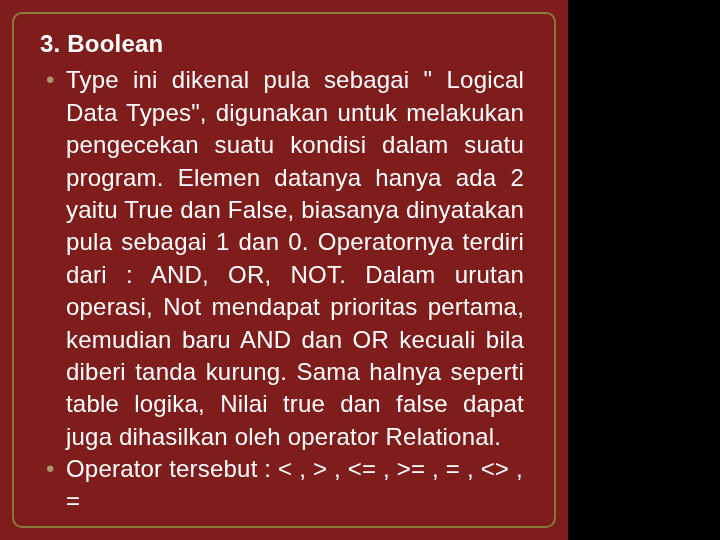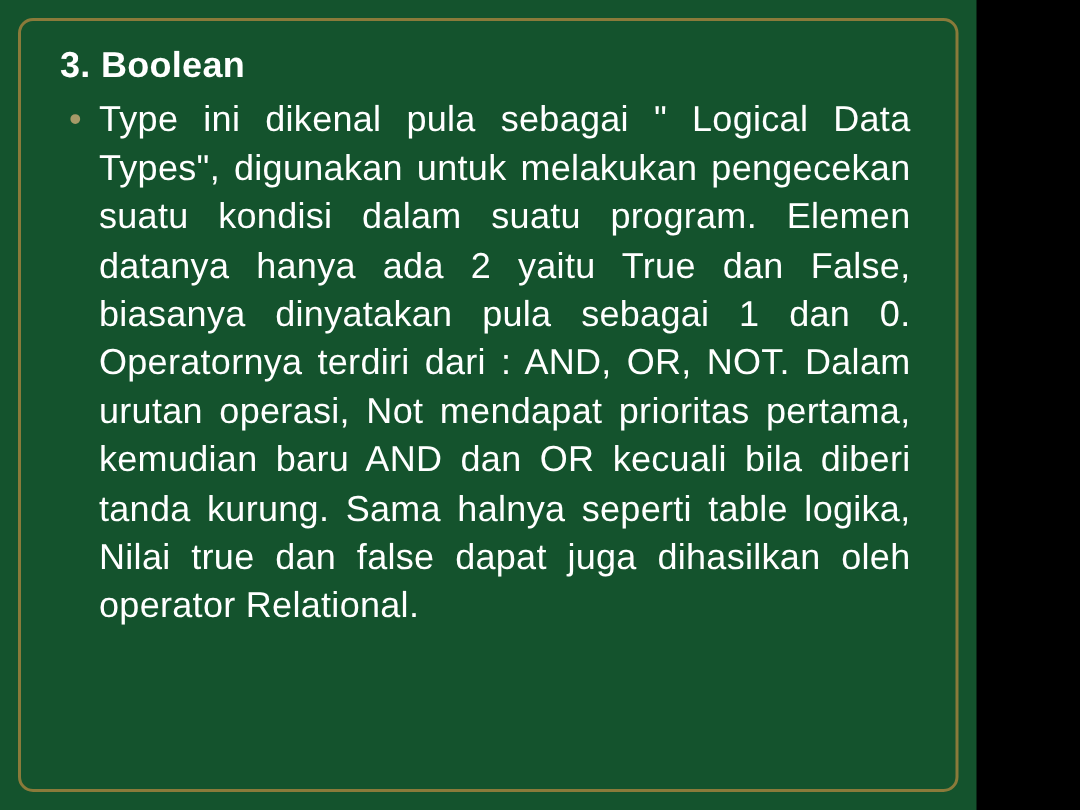--- a/index.html
+++ b/index.html
@@ -5,23 +5,23 @@
   html, body {
     margin: 0;
     padding: 0;
     width: 720px;
     height: 540px;
     background: #000000;
     overflow: hidden;
   }
   .slide {
     box-sizing: border-box;
-    width: 651px;
+    width: 568px;
     height: 540px;
-    background: #14532d;
+    background: #7f1d1d;
     position: relative;
   }
   .frame {
     position: absolute;
     top: 12px;
     left: 12px;
     right: 12px;
     bottom: 12px;
     border: 2px solid #8a7a3a;
     border-radius: 10px;
@@ -67,15 +67,16 @@
   }
 </style>
 </head>
 <body>
 
 <div class="slide">
   <div class="frame">
     <p class="heading">3. Boolean</p>
     <ul class="bullets">
       <li class="justify">Type ini dikenal pula sebagai " Logical Data Types", digunakan untuk melakukan pengecekan suatu kondisi dalam suatu program. Elemen datanya hanya ada 2 yaitu True dan False, biasanya dinyatakan pula sebagai 1 dan 0. Operatornya terdiri dari : AND, OR, NOT. Dalam urutan operasi, Not mendapat prioritas pertama, kemudian baru AND dan OR kecuali bila diberi tanda kurung. Sama halnya seperti table logika, Nilai true dan false dapat juga dihasilkan oleh operator Relational.</li>
+      <li>Operator tersebut : &lt; , &gt; , &lt;= , &gt;= , = , &lt;&gt; , =</li>
     </ul>
   </div>
 </div>
 
 </body></html>

